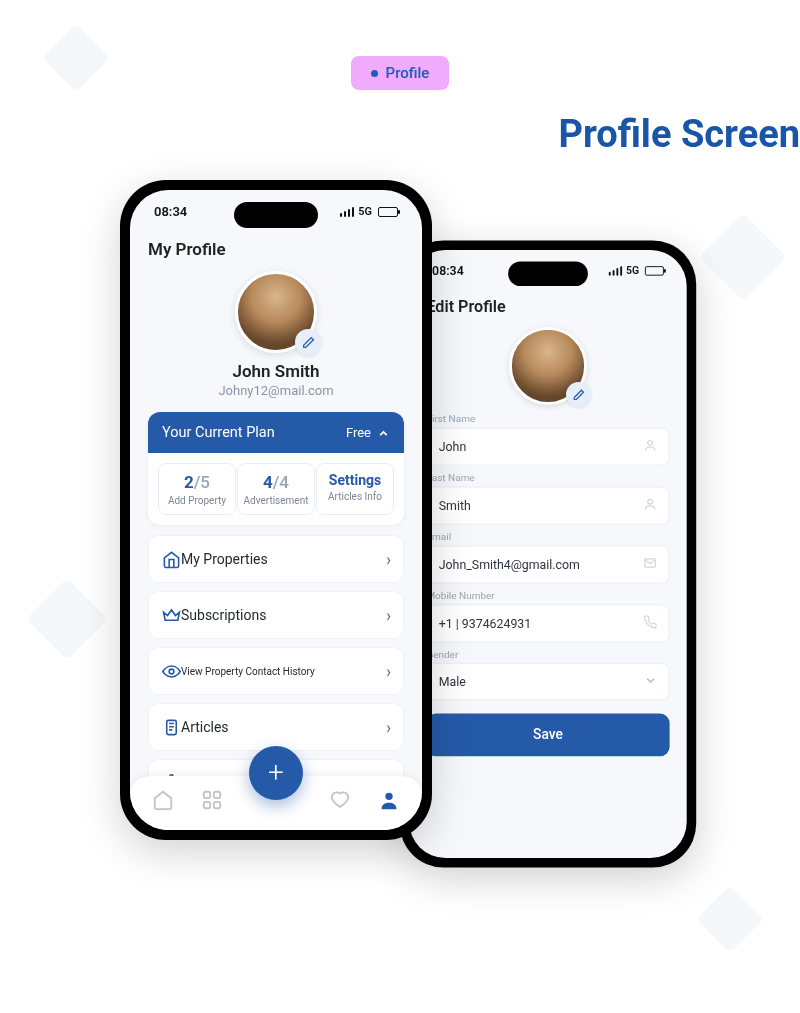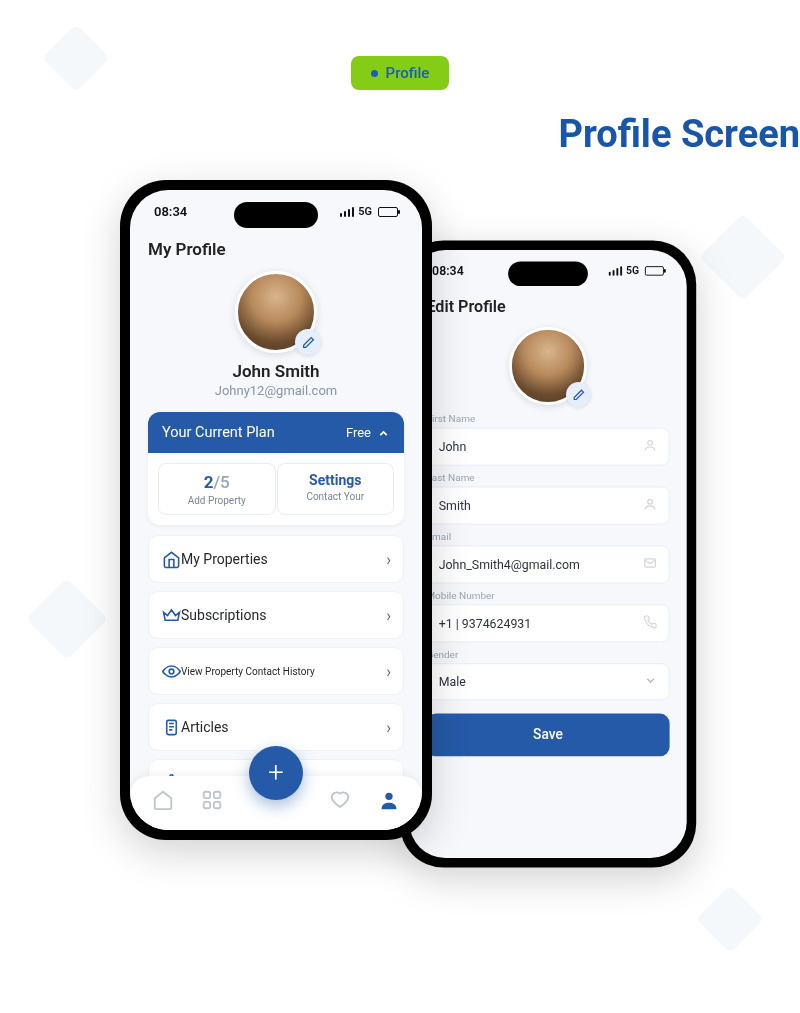--- a/index.html
+++ b/index.html
@@ -17,21 +17,21 @@
   height: 48px;
   background: #eef3f9;
   opacity: 0.6;
   transform: rotate(45deg);
   border-radius: 6px;
 }
 .tag-pill {
   display: inline-flex;
   align-items: center;
   gap: 8px;
-  background: #84cc16;
+  background: #f0abfc;
   color: #1d5cb8;
   padding: 8px 20px;
   border-radius: 8px;
   font-size: 15px;
   font-weight: 500;
 }
 .tag-pill .dot {
   width: 7px;
   height: 7px;
   border-radius: 50%;
@@ -298,40 +298,44 @@
         <div class="section-title">My Profile</div>
         <div class="avatar-wrap">
           <div class="avatar"></div>
           <div class="edit-badge">
             <svg width="13" height="13" viewBox="0 0 24 24" fill="none" stroke="#255aa8" stroke-width="2.4">
                 <path d="M17 3l4 4L7 21H3v-4L17 3z"></path>
               </svg>
           </div>
         </div>
         <div class="user-name">John Smith</div>
-        <div class="user-email">Johny12@gmail.com</div>
+        <div class="user-email">Johny12@mail.com</div>
 
         <div class="plan-card">
           <div class="plan-header">
             <span>Your Current Plan</span>
             <span class="right">
               <span>Free</span>
               <svg width="13" height="13" viewBox="0 0 24 24" fill="none" stroke="#fff" stroke-width="3">
                   <path d="M6 15l6-6 6 6"></path>
                 </svg>
             </span>
           </div>
           <div class="plan-stats">
             <div class="stat">
               <div class="big"><span>2</span><span class="of">/5</span></div>
               <div class="lbl">Add Property</div>
             </div>
             <div class="stat">
+              <div class="big"><span>4</span><span class="of">/4</span></div>
+              <div class="lbl">Advertisement</div>
+            </div>
+            <div class="stat">
               <div class="big" style="font-size:14px;"><span>Settings</span></div>
-              <div class="lbl">Contact Your</div>
+              <div class="lbl">Articles Info</div>
             </div>
           </div>
         </div>
 
         <div class="menu">
           <div class="menu-item">
             <span class="icon">
                 <svg width="19" height="19" viewBox="0 0 24 24" fill="none" stroke="#255aa8" stroke-width="2">
                   <path d="M3 10l9-7 9 7v10a2 2 0 0 1-2 2H5a2 2 0 0 1-2-2V10z"></path>
                   <path d="M9 22V12h6v10"></path>

